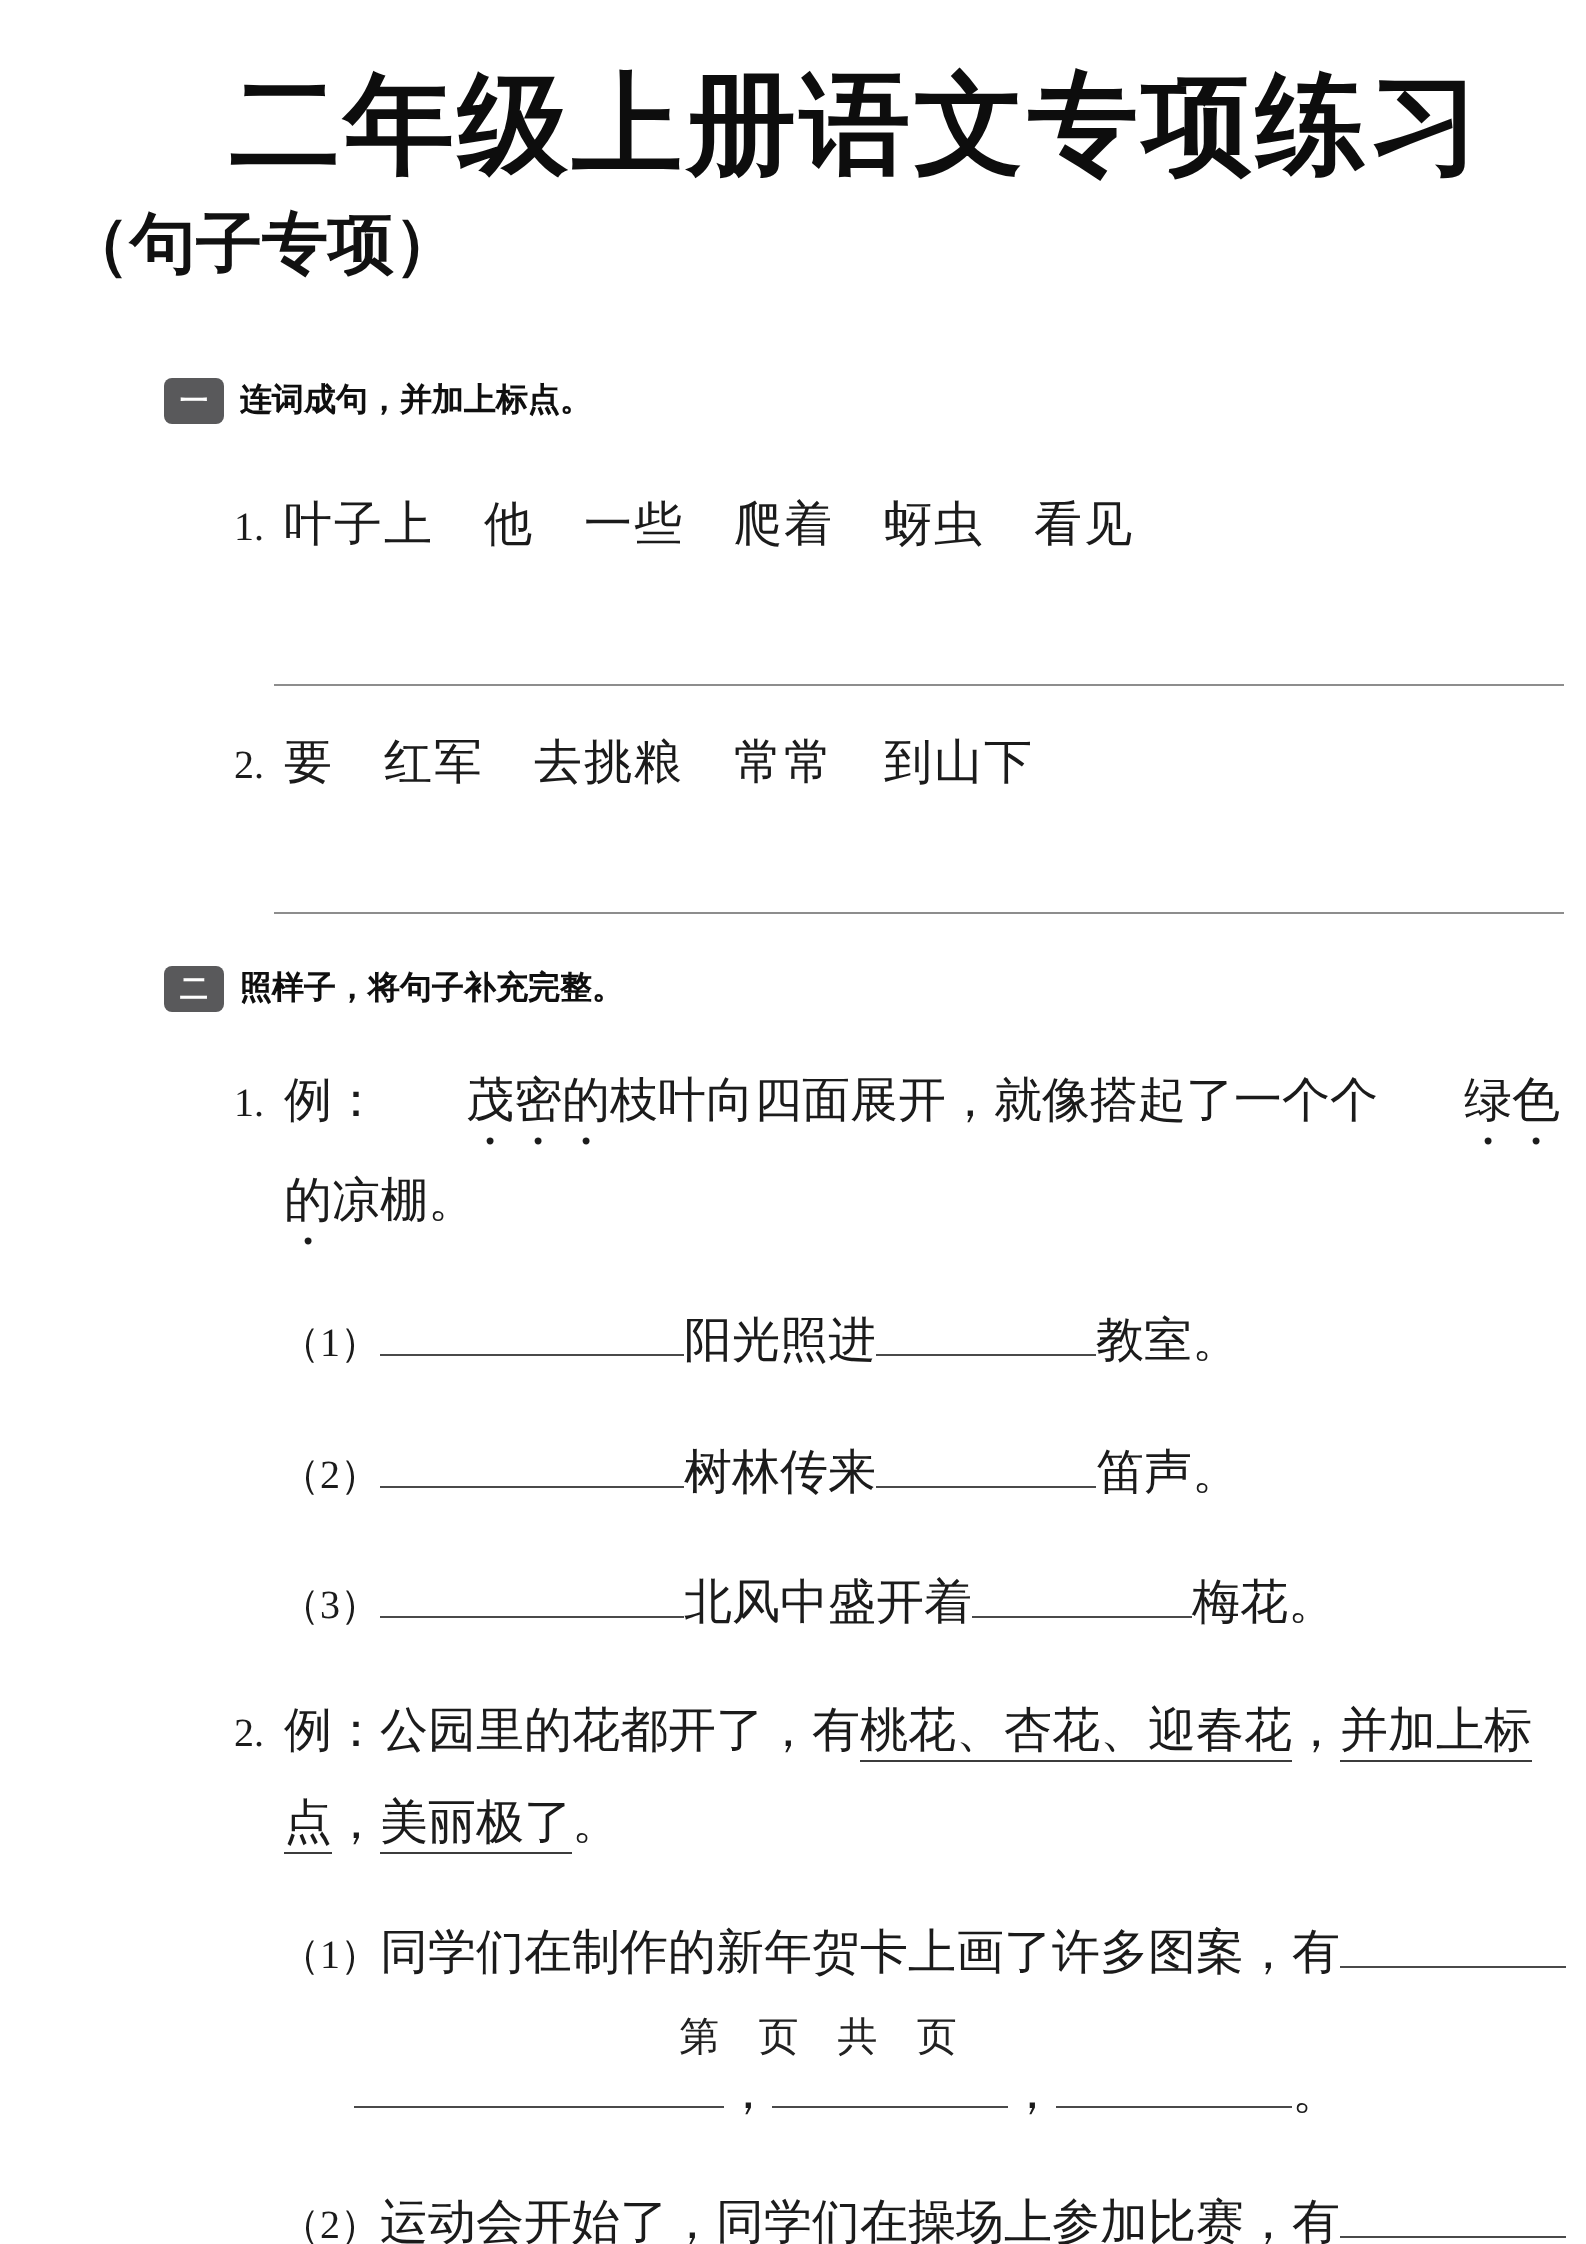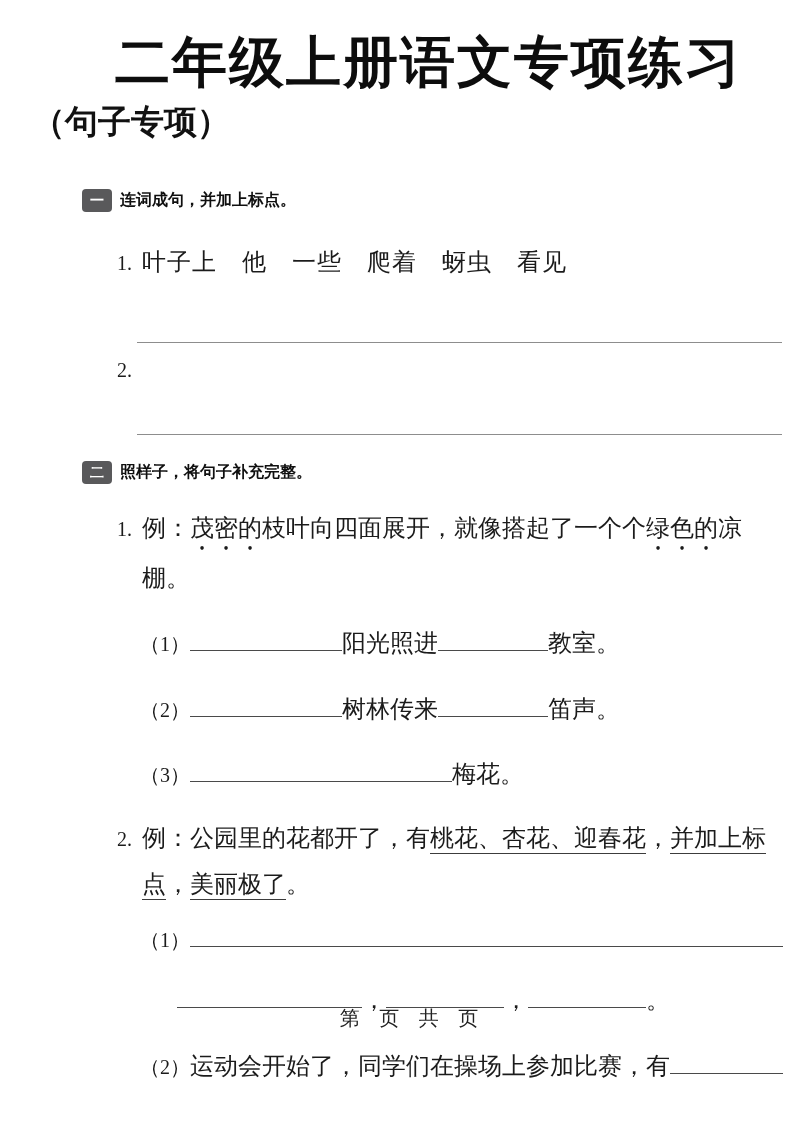--- a/index.html
+++ b/index.html
@@ -82,20 +82,21 @@
   .item.ex1  { margin-top: 22px; }
   .item.ex2  { margin-top: 18px; }
   .item.i3-1 { margin-top: 18px; }
 
   
   .em {
     -webkit-text-emphasis: filled dot;
     -webkit-text-emphasis-position: under;
     text-emphasis: filled dot;
     text-emphasis-position: under right;
+    margin-left: 43px;
   }
   
   .ul {
     border-bottom: 1.5px solid #3c3c3c;
     padding-bottom: 1px;
   }
 
   
   .subitem {
     margin-left: 108px;
@@ -158,20 +159,21 @@
     </div>
 
     <div class="item i1-1">
       <span class="num">1.</span>
       <span class="kai words">叶子上　他　一些　爬着　蚜虫　看见</span>
     </div>
     <div class="answer-line a1"></div>
 
     <div class="item i1-2">
       <span class="num">2.</span>
+      <span class="kai words">要　红军　去挑粮　常常　到山下</span>
     </div>
     <div class="answer-line a2"></div>
   </div>
 
   <div>
     <div class="sec-head s2">
       <span class="badge">二</span>
       <span class="sec-title">照样子，将句子补充完整。</span>
     </div>
 
@@ -190,31 +192,33 @@
     <div class="subitem">
       <span class="num">（2）</span>
         <span class="blank bw150"></span>
         <span class="kai">树林传来</span>
         <span class="blank bw110"></span>
         <span class="kai">笛声。</span>
     </div>
     <div class="subitem">
       <span class="num">（3）</span>
         <span class="blank bw150"></span>
+        <span class="kai">北风中盛开着</span>
         <span class="blank bw110"></span>
         <span class="kai">梅花。</span>
     </div>
 
     <div class="item ex2">
       <span class="num">2.</span>
       <span class="kai"><span>例：公园里的花都开了，有</span><span class="ul">桃花、杏花、迎春花</span><span>，</span><span class="ul">并加上标点</span><span>，</span><span class="ul">美丽极了</span><span>。</span></span>
     </div>
 
     <div class="subitem">
       <span class="num">（1）</span>
+        <span class="kai">同学们在制作的新年贺卡上画了许多图案，有</span>
         <span class="blank grow"></span>
     </div>
     <div class="subitem cont">
       <span class="blank bw185"></span>
         <span class="kai">，</span>
         <span class="blank bw120"></span>
         <span class="kai">，</span>
         <span class="blank bw120"></span>
         <span class="kai">。</span>
     </div>

